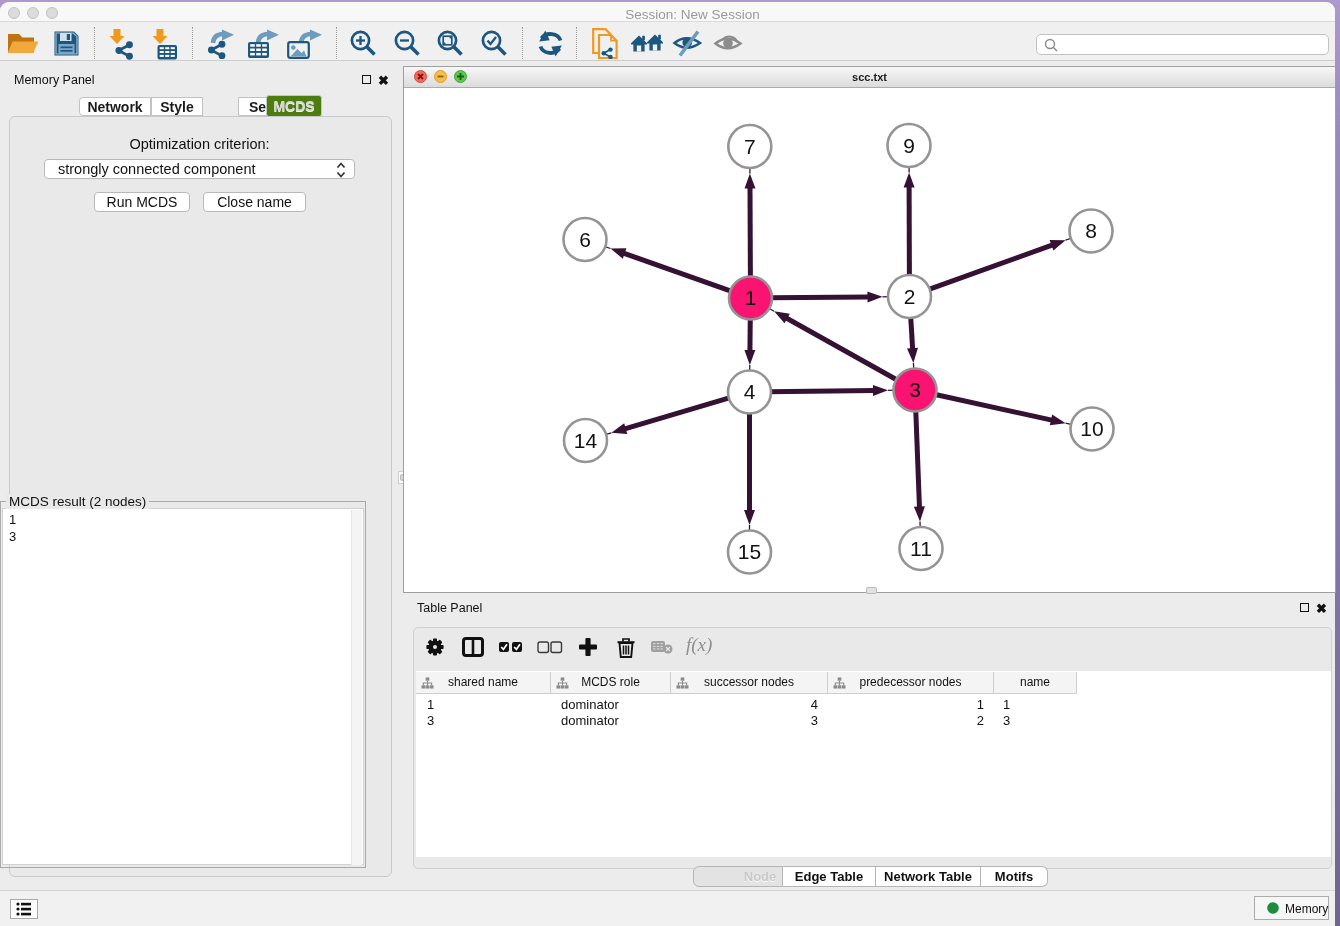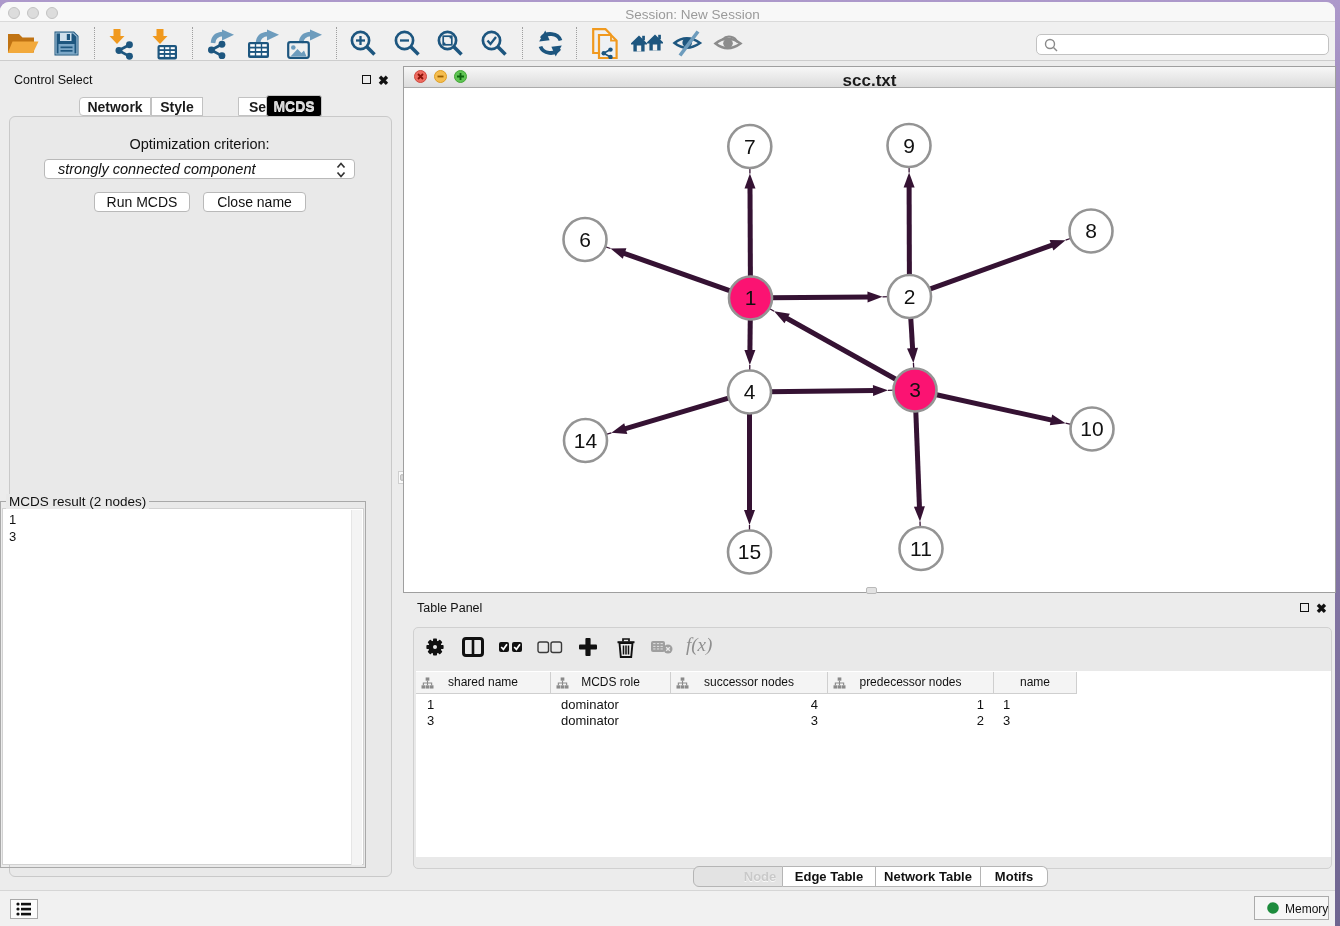--- a/index.html
+++ b/index.html
@@ -11,33 +11,33 @@
 .toolbar { position:absolute; left:0; top:22px; width:1335px; height:39px; background:#f0f0f0; border-bottom:1px solid #cdcdcd; }
 .sep { position:absolute; top:5px; height:32px; width:0; border-left:1px dotted #9f9f9f; }
 .ticon { position:absolute; top:27px; }
 .search { position:absolute; left:1036px; top:12px; width:293px; height:21px; background:#fff; border:1px solid #c2c2c2; border-radius:5px; }
 
 .cp-label { position:absolute; left:14px; top:73px; font-size:12.5px; color:#111; }
 .flt { position:absolute; width:9px; height:9px; border:1.5px solid #111; background:transparent; }
 .cx { position:absolute; font-size:13px; font-weight:bold; color:#111; }
 .tabseg { position:absolute; top:97px; height:19px; background:#fff; border:1px solid #c2c2c2; font-size:14px; font-weight:bold; color:#1a1a1a; text-align:center; line-height:18px; }
 .card { position:absolute; left:9px; top:116px; width:383px; height:761px; background:#e9e9e9; border:1px solid #c9c9c9; border-radius:6px; }
-.mcdstab { position:absolute; left:266px; top:95px; width:56px; height:22px; background:#000000; border:1px solid #c6c6c6; border-radius:3px; font-size:14px; font-weight:bold; color:#d6d6d6; text-shadow:0 1px 0 #fbfbfb; text-align:center; line-height:21px; }
+.mcdstab { position:absolute; left:266px; top:95px; width:56px; height:22px; background:#4d7c0f; border:1px solid #c6c6c6; border-radius:3px; font-size:14px; font-weight:bold; color:#d6d6d6; text-shadow:0 1px 0 #fbfbfb; text-align:center; line-height:21px; }
 .optlabel { position:absolute; left:44px; top:136px; width:311px; text-align:center; font-size:14.5px; color:#111; }
-.combo { position:absolute; left:44px; top:159px; width:311px; height:20px; background:#fff; border:1px solid #b9b9b9; border-radius:4px; font-size:14.5px; color:#111; line-height:18px; padding-left:13px;font-style:italic; }
+.combo { position:absolute; left:44px; top:159px; width:311px; height:20px; background:#fff; border:1px solid #b9b9b9; border-radius:4px; font-size:14.5px; color:#111; line-height:18px; padding-left:13px; }
 .btn { position:absolute; top:192px; height:20px; background:#fff; border:1px solid #b9b9b9; border-radius:4px; font-size:14px; color:#111; text-align:center; line-height:18px; }
 .fieldset { position:absolute; left:0; top:501px; width:366px; height:367px; border:1px solid #a9a9a9; }
 .fieldlabel { position:absolute; left:5px; top:-8px; background:#e9e9e9; padding:0 3px; font-size:13.5px; z-index:3; color:#111; }
 .ta { position:absolute; left:1px; top:6px; width:362px; height:357px; background:#fff; border:1px solid #d2d2d2; font-size:13px; color:#111; }
 .vsplit { position:absolute; left:398px; top:471px; width:8px; height:13px; background:#fafafa; border:1px solid #cfcfcf; }
 .vsplit i { position:absolute; left:1px; top:2px; width:4px; height:7px; background:#d6d6d6; border:1px solid #bdbdbd; border-radius:2px; }
 
 .netwin { position:absolute; left:403px; top:66px; width:933px; height:527px; border:1px solid #9f9f9f; background:#fff; }
 .nettitle { position:absolute; left:0; top:0; width:931px; height:21px; background:linear-gradient(180deg,#f7f7f7,#dcdcdc); border-bottom:1px solid #ababab; }
-.nt-text { position:absolute; top:4px; left:0; width:931px; text-align:center; font-size:17px; font-weight:bold; color:#1a1a1a; }
+.nt-text { position:absolute; top:4px; left:0; width:931px; text-align:center; font-size:11px; font-weight:bold; color:#1a1a1a; }
 .tl2 { position:absolute; top:2.5px; width:13px; height:13px; border-radius:50%; }
 .hsplit { position:absolute; left:866px; top:587px; width:11px; height:7px; background:#e2e2e2; border:1px solid #b9b9b9; border-radius:2px; }
 
 .tp-label { position:absolute; left:417px; top:601px; font-size:12.5px; color:#111; }
 .tcard { position:absolute; left:413px; top:627px; width:919px; height:242px; background:#e9e9e9; border:1px solid #d0d0d0; border-radius:5px; }
 .twhite { position:absolute; left:416px; top:671px; width:915px; height:186px; background:#fff; }
 .th { position:absolute; top:672px; height:22px; background:#f4f4f4; border-right:1px solid #cfcfcf; border-bottom:1px solid #cfcfcf; font-size:12px; color:#111; text-align:center; line-height:21px; }
 .treeicon { position:absolute; top:677px; width:13px; height:12px; }
 .cell { position:absolute; font-size:13px; color:#111; height:16px; line-height:16px; }
 .btab { position:absolute; top:866px; height:21px; background:#fff; border:1px solid #b5b5b5; font-size:13px; font-weight:bold; color:#111; text-align:center; line-height:19px; }
@@ -197,21 +197,21 @@
 <path d="M9.5 6.5 A 9 9 0 0 1 24.5 9.5" fill="none" stroke="#8c8c8c" stroke-width="2"></path>
 </svg>
   <div class="search">
       <svg width="18" height="18" style="position:absolute;left:6px;top:2px">
         <circle cx="7" cy="7" r="4.5" fill="none" stroke="#8a8a8a" stroke-width="1.4"></circle>
         <line x1="10.5" y1="10.5" x2="14" y2="14" stroke="#8a8a8a" stroke-width="1.4"></line>
       </svg>
     </div>
 </div>
 
-<div class="cp-label">Control Select</div>
+<div class="cp-label">Memory Panel</div>
 <div class="flt" style="left:362px; top:75px"></div>
 <div class="cx" style="left:378px; top:73px">✖</div>
 <div class="card"></div>
 <div class="tabseg" style="left:79px; width:72px; border-radius:4px 0 0 4px;">Network</div>
 <div class="tabseg" style="left:151px; width:52px;">Style</div>
 <div class="tabseg" style="left:203px; width:63px; border-radius:0 4px 4px 0;margin-left:35px;">Select</div>
 <div class="mcdstab">MCDS</div>
 <div class="optlabel">Optimization criterion:</div>
 <div class="combo">strongly connected component
   <svg width="12" height="16" style="position:absolute;right:7px;top:1.5px">

